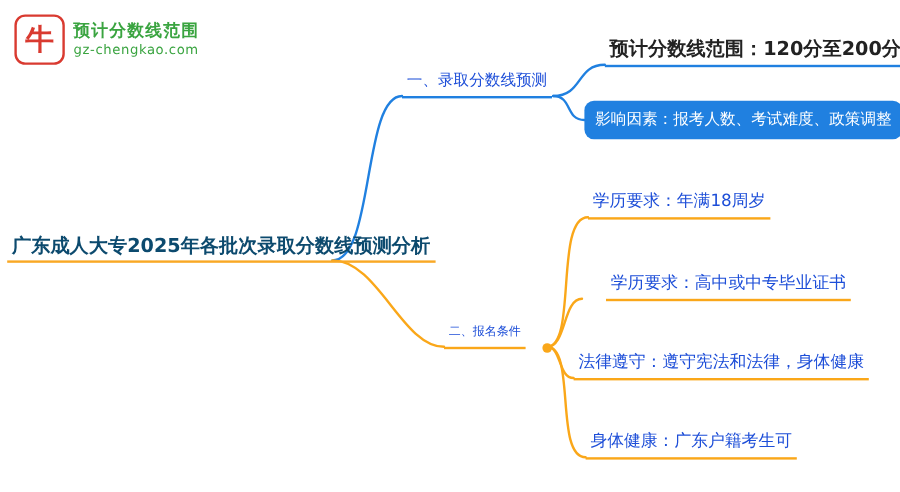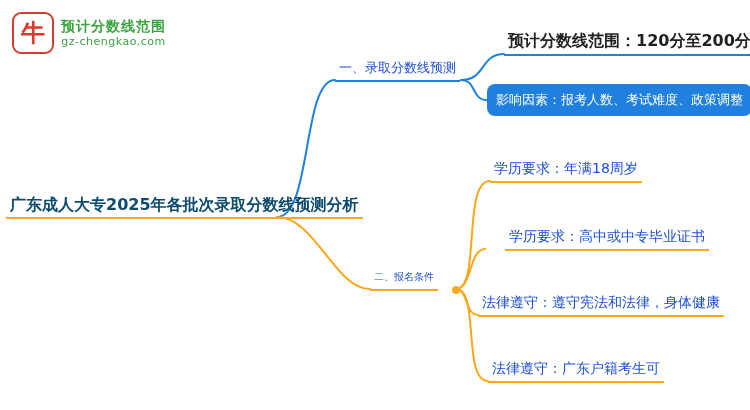--- a/index.html
+++ b/index.html
@@ -66,15 +66,15 @@
   <div class="node c12" style="background: rgb(32, 128, 224); color: rgb(255, 255, 255);">影响因素：报考人数、考试难度、政策调整</div>
 
   <div class="node u b2" style="border-bottom-color: rgb(250, 167, 25);">二、报名条件</div>
 
   <div class="node u c21" style="border-bottom-color: rgb(250, 167, 25);">学历要求：年满18周岁</div>
 
   <div class="node u c22" style="border-bottom-color: rgb(250, 167, 25);">学历要求：高中或中专毕业证书</div>
 
   <div class="node u c23" style="border-bottom-color: rgb(250, 167, 25);">法律遵守：遵守宪法和法律，身体健康</div>
 
-  <div class="node u c24" style="border-bottom-color: rgb(250, 167, 25);">法律遵守：广东户籍考生可</div>
+  <div class="node u c24" style="border-bottom-color: rgb(250, 167, 25);">身体健康：广东户籍考生可</div>
 
 </div>
 
 </body></html>

